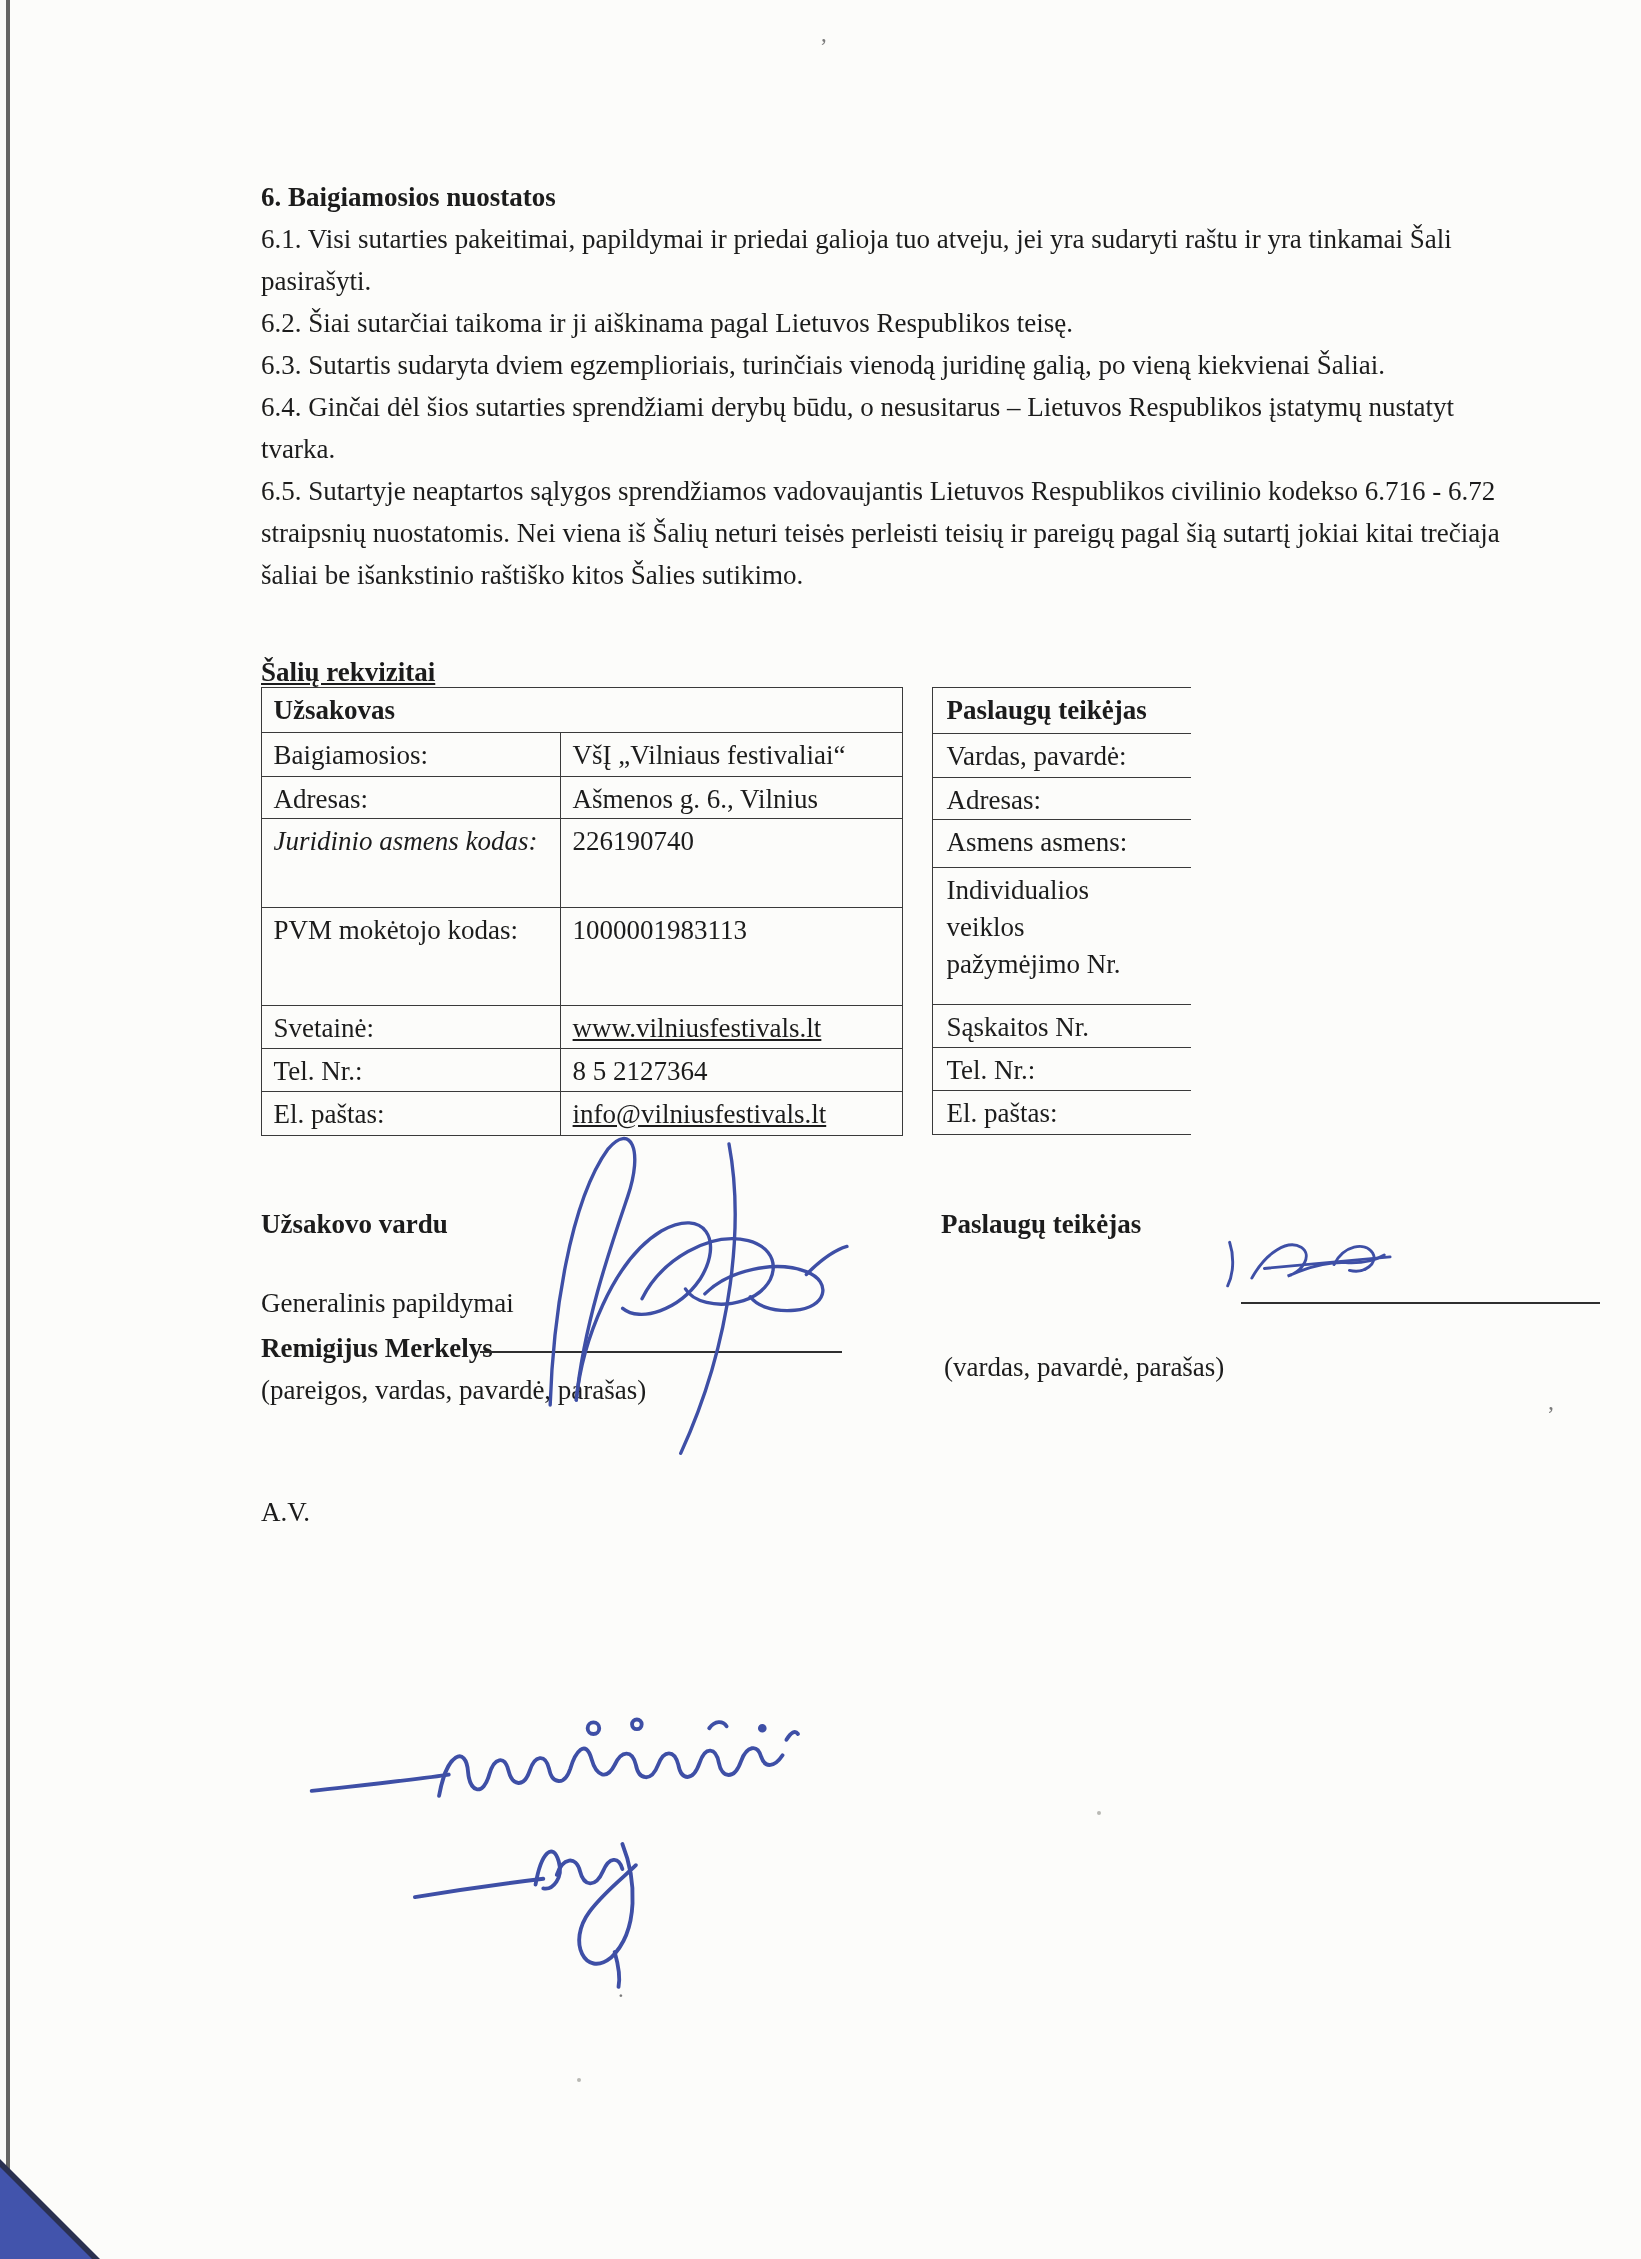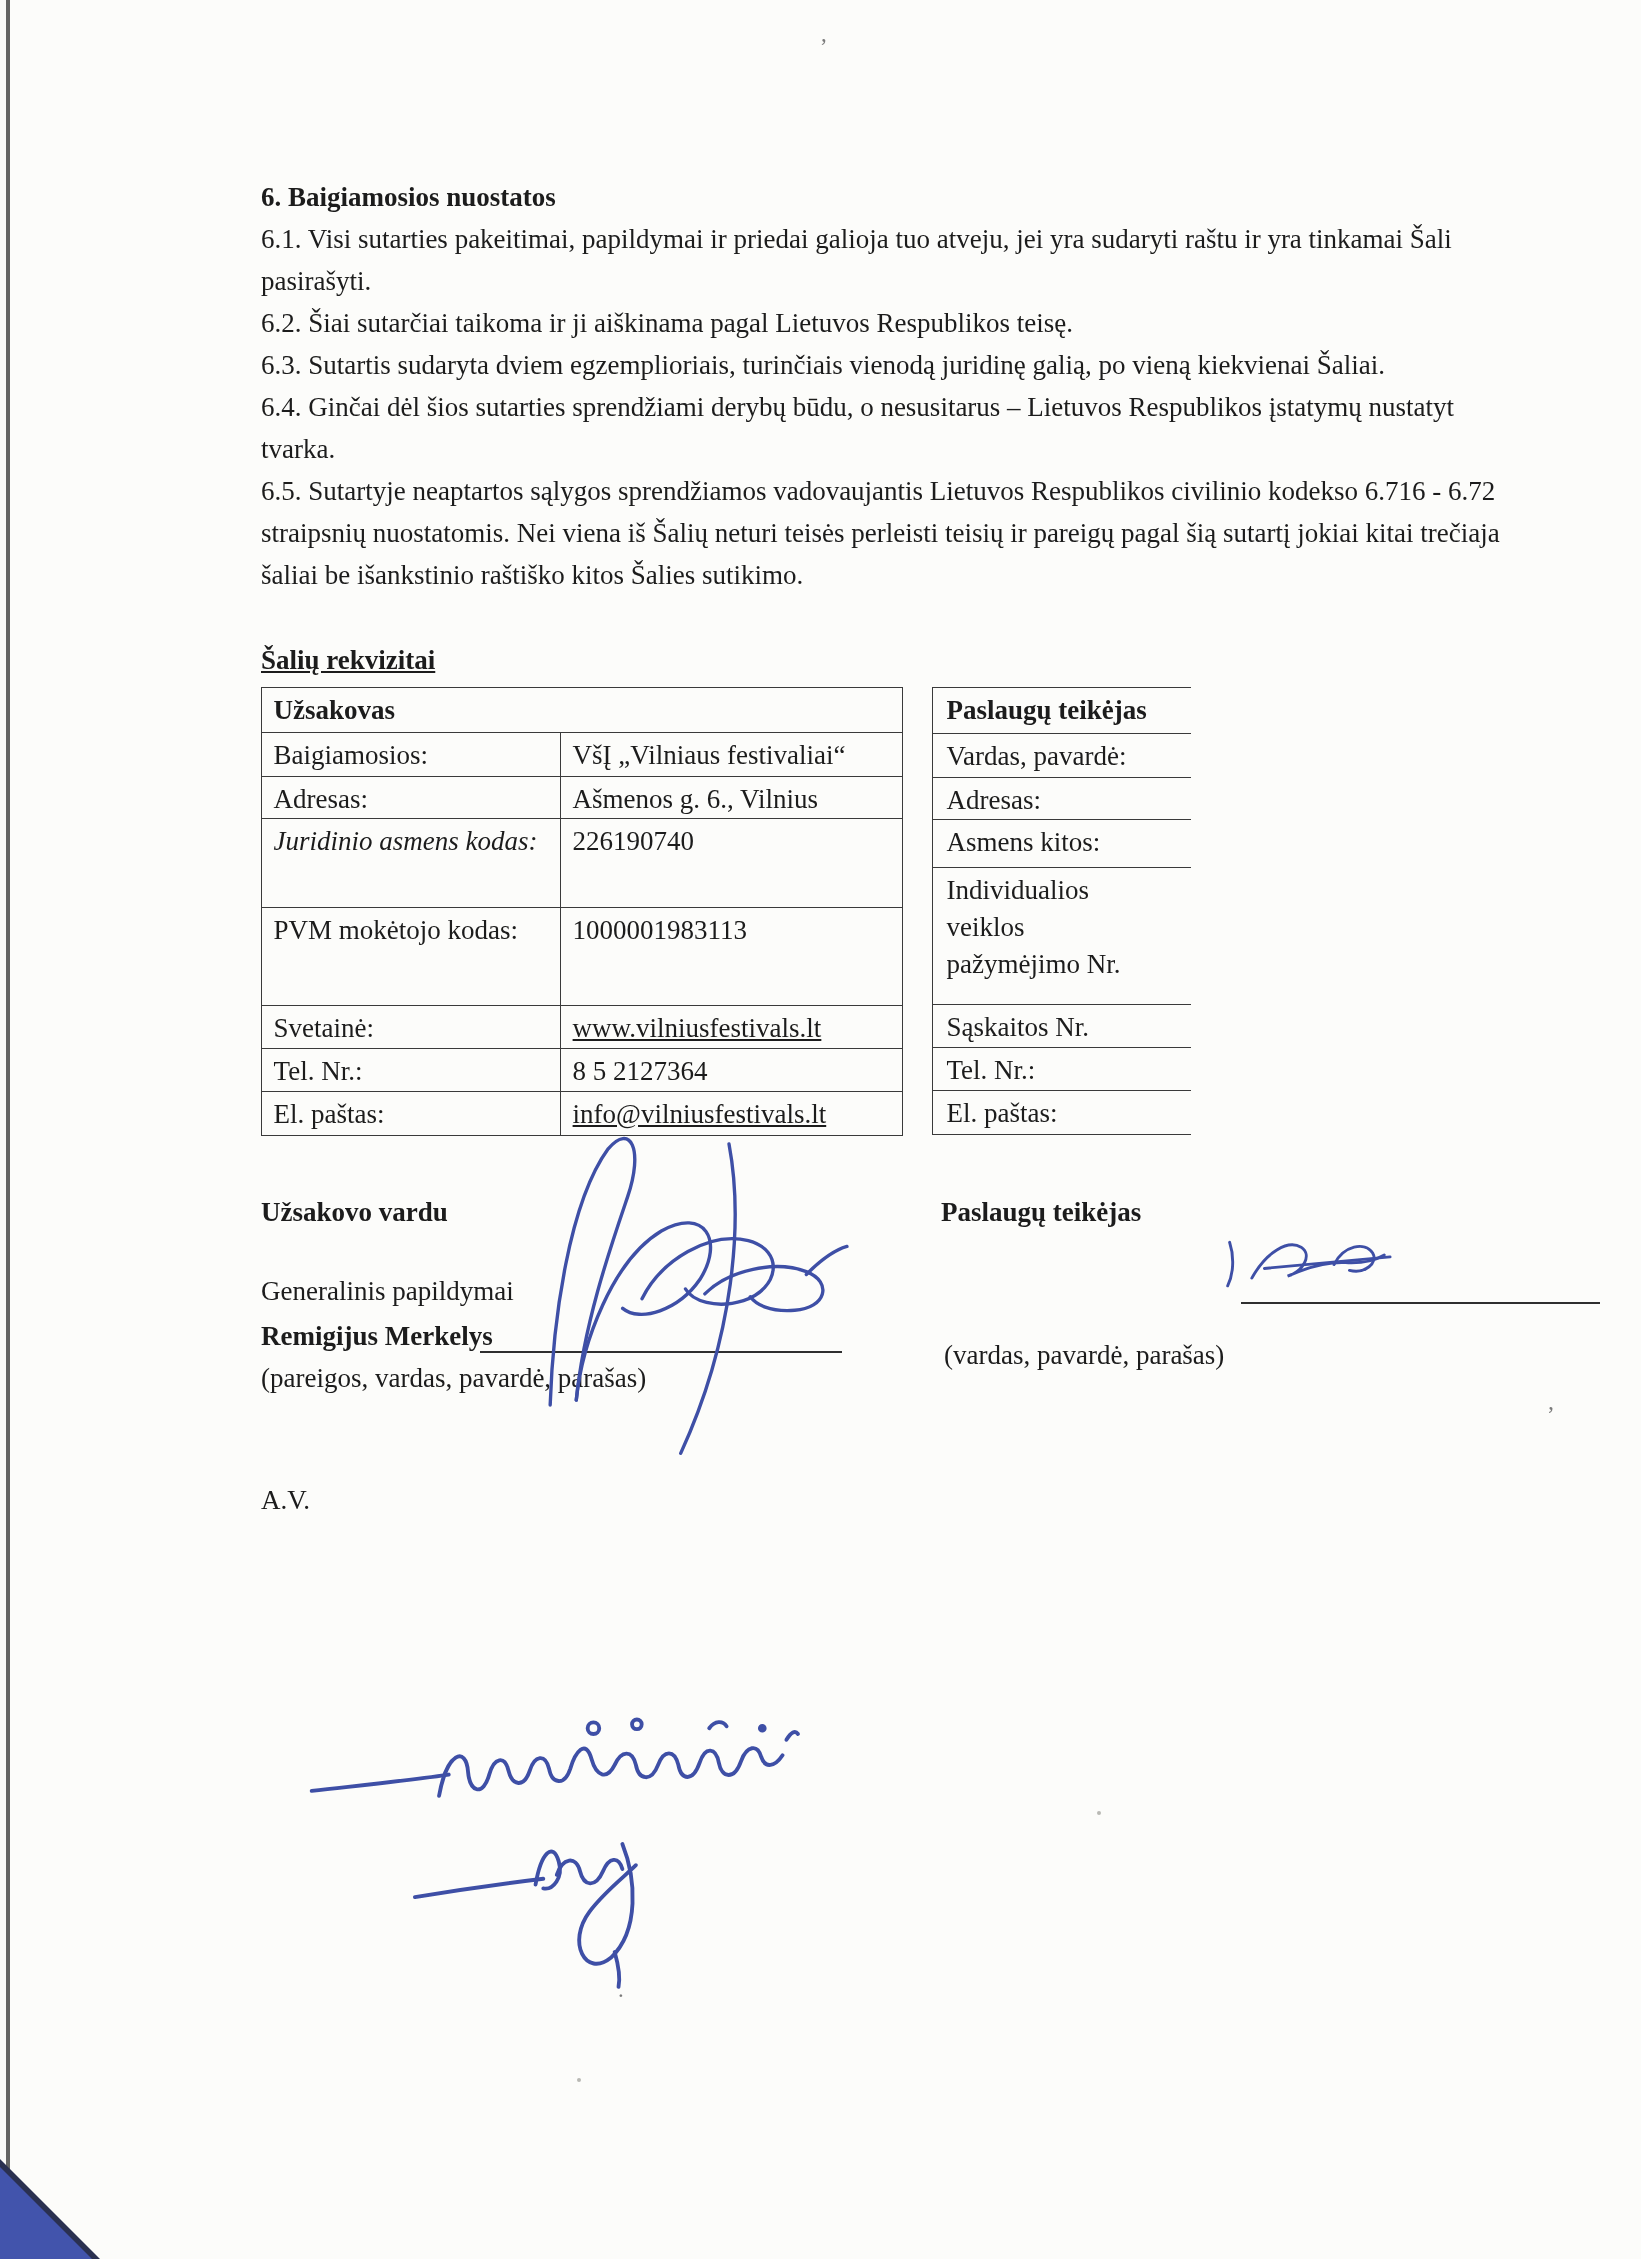--- a/index.html
+++ b/index.html
@@ -3,21 +3,21 @@
 <meta charset="utf-8">
 <style>
   html,body{margin:0;padding:0;}
   body{
     width:1641px;height:2259px;position:relative;overflow:hidden;
     background:#fcfcfa;color:#1c1c1c;
     font-family:"Liberation Serif", serif;
     font-size:27px;
   }
   .page{position:absolute;inset:0;overflow:hidden;}
-  .abs{position:absolute;white-space:nowrap;}
+  .abs{position:absolute;white-space:nowrap;margin-top:12px;}
   .bold{font-weight:700;}
   .underline{text-decoration:underline;}
   
   .para{position:absolute;left:261px;top:176px;width:1429px;}
   .para .line{white-space:nowrap;line-height:42px;height:42px;overflow:hidden;}
   
   .tleft{position:absolute;left:261px;top:687px;width:642px;border:1.9px solid #3a3a3a;box-sizing:border-box;background:transparent;}
   .trow{display:flex;border-top:1.9px solid #3a3a3a;box-sizing:border-box;}
   .trow:first-child{border-top:none;}
   .cell{padding:3.9px 9.7px 0 11.6px;line-height:36px;box-sizing:border-box;}
@@ -89,21 +89,21 @@
     <div class="trow h46">
       <div class="cell lbl">El. paštas:</div>
       <div class="cell val underline">info@vilniusfestivals.lt</div>
     </div>
   </div>
 
   <div class="tright">
     <div class="rrow h48 bold">Paslaugų teikėjas</div>
     <div class="rrow h46">Vardas, pavardė:</div>
     <div class="rrow h44">Adresas:</div>
-    <div class="rrow h50">Asmens kitos:</div>
+    <div class="rrow h50">Asmens asmens:</div>
     <div class="rrow h142">
       <div class="w205">Individualios veiklos pažymėjimo Nr.</div>
     </div>
     <div class="rrow h45">Sąskaitos Nr.</div>
     <div class="rrow h45">Tel. Nr.:</div>
     <div class="rrow h46">El. paštas:</div>
   </div>
 
   <div class="abs bold" style="left:261px;top:1197px;">Užsakovo vardu</div>
   <div class="abs bold" style="left:941px;top:1197px;">Paslaugų teikėjas</div>

